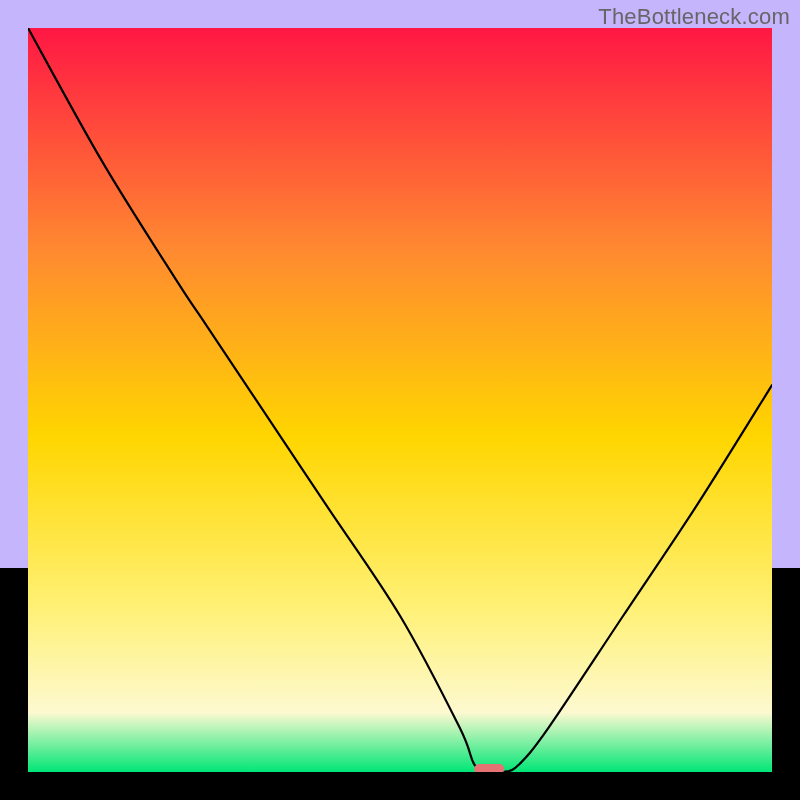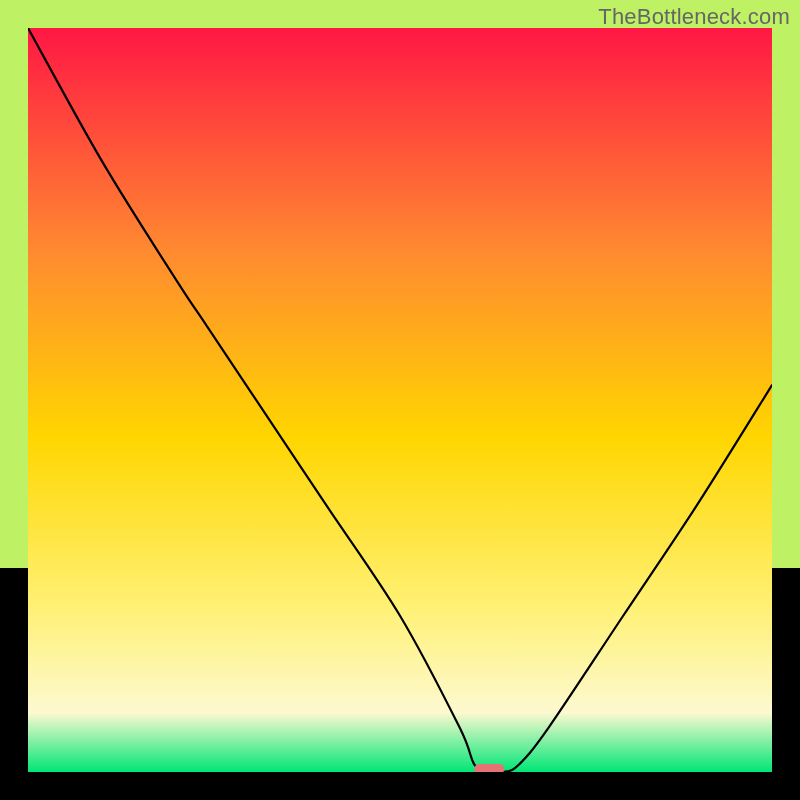--- a/index.html
+++ b/index.html
@@ -8,21 +8,21 @@
     width: 800px;
     height: 800px;
     background: #000;
     overflow: hidden;
     font-family: Arial, Helvetica, sans-serif;
   }
   .frame {
     position: relative;
     width: 800px;
     height: 568px;
-    background: #bef264;
+    background: #c4b5fd;
   }
   .watermark {
     position: absolute;
     top: 4px;
     right: 10px;
     color: #666;
     font-size: 22px;
     letter-spacing: 0.2px;
     z-index: 10;
     user-select: none;

